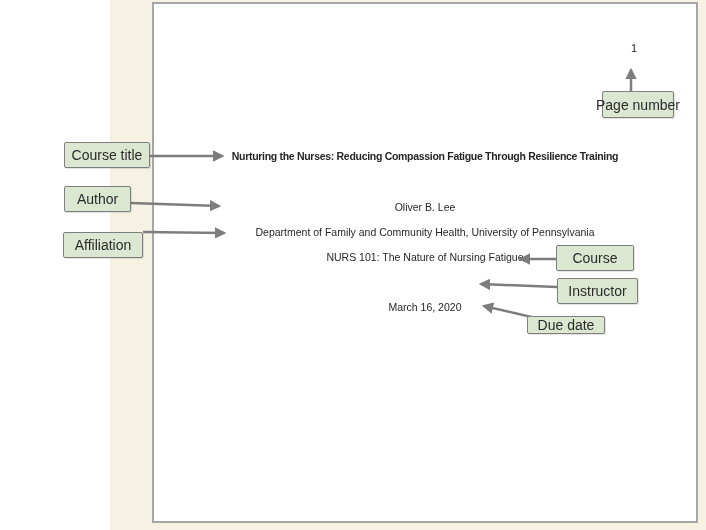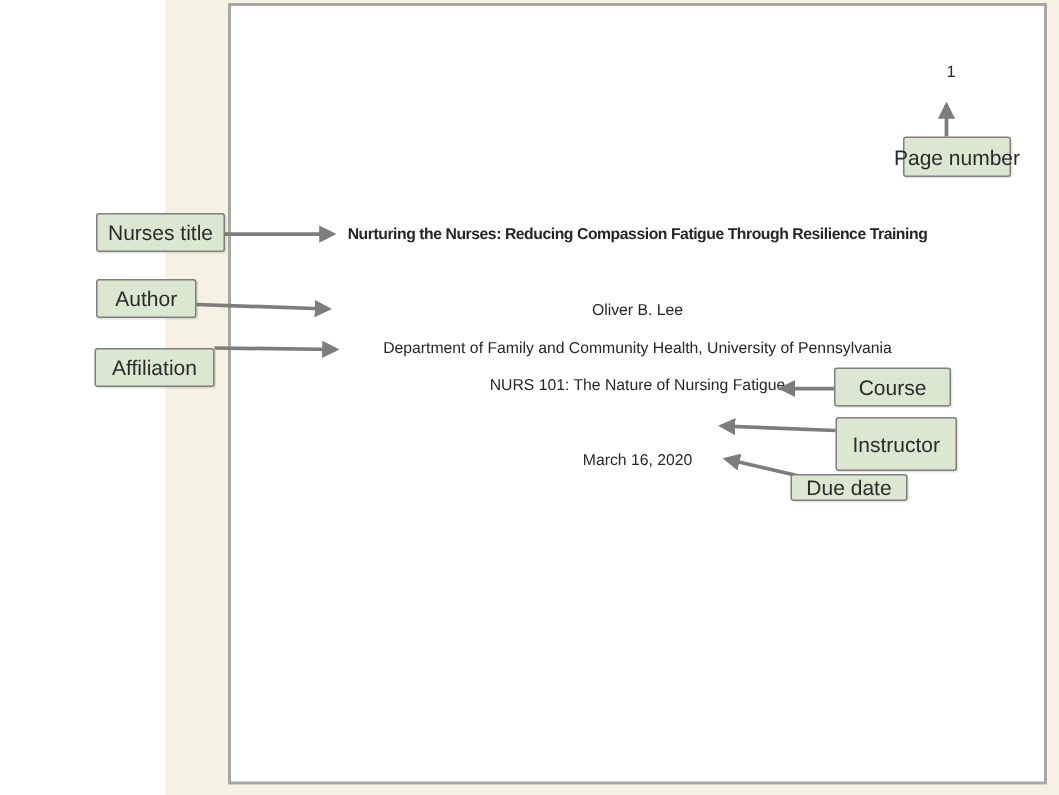--- a/index.html
+++ b/index.html
@@ -38,21 +38,21 @@
     border-radius:2px;
     box-shadow:1px 1px 0 rgba(0,0,0,0.10);
     display:flex;align-items:center;justify-content:center;
     font-size:14px;color:#2b2b2b;white-space:nowrap;
   }
   .co-paper-title{left:64px;top:142px;width:86px;height:26px;}
   .co-author{left:64px;top:186px;width:67px;height:26px;}
   .co-affiliation{left:63px;top:219px;width:80px;height:26px;margin-top:13px;}
   .co-page-number{left:602px;top:91px;width:72px;height:27px;}
   .co-course{left:556px;top:245px;width:78px;height:26px;}
-  .co-instructor{left:557px;top:278px;width:81px;height:36px;}
+  .co-instructor{left:557px;top:278px;width:81px;height:26px;}
   .co-due-date{left:527px;top:316px;width:78px;height:18px;}
 </style>
 </head>
 <body>
 
 <div class="stage">
 
   <div class="beige-panel"></div>
 
   <div class="doc-page">
@@ -75,21 +75,21 @@
       <path d="M131,203 L219,206" marker-end="url(#ah)"></path>
       <path d="M143,232 L224,233" marker-end="url(#ah)"></path>
       <path d="M631,91 L631,70" marker-end="url(#ah)"></path>
       <path d="M556,259 L521,259" marker-end="url(#ah)"></path>
       <path d="M557,287 L481,284" marker-end="url(#ah)"></path>
       <path d="M557,323 L484,306" marker-end="url(#ah)"></path>
     </g>
   </svg>
 
   <div class="callout co-paper-title">
-    <span>Nurses title</span>
+    <span>Course title</span>
   </div>
   <div class="callout co-author">
     <span>Author</span>
   </div>
   <div class="callout co-affiliation">
     <span>Affiliation</span>
   </div>
   <div class="callout co-page-number">
     <span>Page number</span>
   </div>

